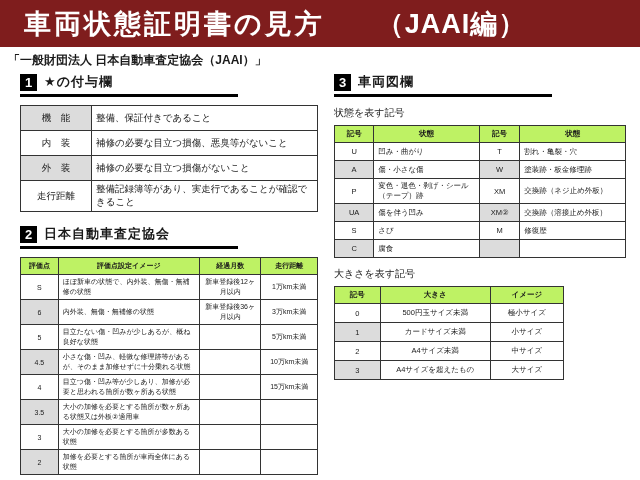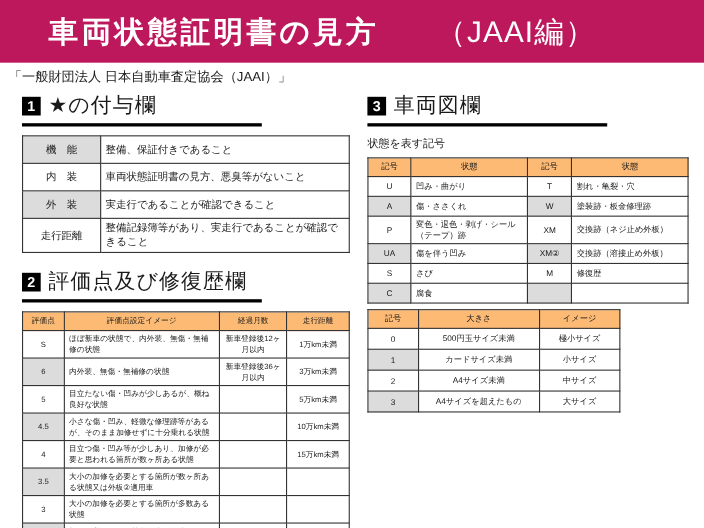--- a/index.html
+++ b/index.html
@@ -1,36 +1,36 @@
 <!DOCTYPE html>
 <html lang="ja"><head>
 <meta charset="utf-8">
 <style>
   html,body{margin:0;padding:0;background:#fff;}
   .page{position:relative;width:640px;height:480px;overflow:hidden;background:#fff;
         font-family:"Liberation Sans","DejaVu Sans",sans-serif;color:#1a1a1a;
         display:flex;flex-direction:column;}
   
-  .topbar{height:57px;background:#be185d;display:flex;align-items:center;padding-left:44px;flex:0 0 auto;}
+  .topbar{height:47px;background:#7f1d1d;display:flex;align-items:center;padding-left:24px;flex:0 0 auto;}
   .topbar .title{color:#fff;font-size:27px;font-weight:bold;letter-spacing:3px;}
-  .topbar .edition{color:#fff;font-size:27px;font-weight:normal;margin-left:52px;letter-spacing:1px;}
-  .org{font-size:12px;font-weight:normal;margin:5px 0 2px 8px;flex:0 0 auto;}
+  .topbar .edition{color:#fff;font-size:27px;font-weight:bold;margin-left:52px;letter-spacing:1px;}
+  .org{font-size:12px;font-weight:bold;margin:5px 0 2px 8px;flex:0 0 auto;}
   
   .columns{display:flex;gap:14px;padding:2px 10px 0 20px;flex:0 0 auto;}
   .col-left{width:300px;flex:0 0 auto;}
   .col-right{width:296px;flex:0 0 auto;}
   .sec-head{display:flex;align-items:center;border-bottom:3px solid #000;width:218px;padding-bottom:3px;}
   .sec-num{display:inline-block;background:#000;color:#fff;width:17px;height:17px;line-height:17px;
            text-align:center;font-weight:bold;font-size:13px;margin-right:7px;flex:0 0 auto;}
-  .sec-title{font-weight:normal;font-size:19px;letter-spacing:1px;}
+  .sec-title{font-weight:bold;font-size:13px;letter-spacing:1px;}
   .mt12{margin-top:13px;}
   
   table{border-collapse:collapse;background:#fff;}
   th,td{border:1px solid #333;padding:2px 4px;}
-  th{background:#fdba74;font-weight:normal;text-align:center;}
+  th{background:#bef264;font-weight:bold;text-align:center;}
   
   .t1{width:298px;margin-top:8px;font-size:9.5px;}
   .t1 td{height:20px;}
   .t1 td:first-child{width:62px;text-align:center;}
   .t1 tr:nth-child(odd) td:first-child{background:#dcdcdc;}
   
   .t2{width:298px;margin-top:8px;font-size:7px;}
   .t2 th{font-size:7px;padding:3px 2px;}
   .t2 td:nth-child(1){width:32px;text-align:center;}
   .t2 td:nth-child(2){width:152px;text-align:left;}
@@ -76,36 +76,36 @@
         <span class="sec-title">★の付与欄</span>
       </div>
       <table class="t1">
         <tbody>
             <tr>
               <td>機　能</td>
               <td>整備、保証付きであること</td>
             </tr>
             <tr>
               <td>内　装</td>
-              <td>車両状態証明書の見方、悪臭等がないこと</td>
+              <td>補修の必要な目立つ損傷、悪臭等がないこと</td>
             </tr>
             <tr>
               <td>外　装</td>
-              <td>実走行であることが確認できること</td>
+              <td>補修の必要な目立つ損傷がないこと</td>
             </tr>
             <tr>
               <td>走行距離</td>
               <td>整備記録簿等があり、実走行であることが確認できること</td>
             </tr>
           </tbody>
       </table>
 
       <div class="sec-head mt12">
         <span class="sec-num">2</span>
-        <span class="sec-title">評価点及び修復歴欄</span>
+        <span class="sec-title">日本自動車査定協会</span>
       </div>
       <table class="t2">
         <thead>
             <tr>
               <th>評価点</th>
               <th>評価点設定イメージ</th>
               <th>経過月数</th>
               <th>走行距離</th>
             </tr>
           </thead>
@@ -180,21 +180,21 @@
           </thead>
         <tbody>
             <tr>
               <td>U</td>
               <td>凹み・曲がり</td>
               <td>T</td>
               <td>割れ・亀裂・穴</td>
             </tr>
             <tr>
               <td>A</td>
-              <td>傷・ささくれ</td>
+              <td>傷・小さな傷</td>
               <td>W</td>
               <td>塗装跡・板金修理跡</td>
             </tr>
             <tr>
               <td>P</td>
               <td>変色・退色・剥げ・シール（テープ）跡</td>
               <td>XM</td>
               <td>交換跡（ネジ止め外板）</td>
             </tr>
             <tr>
@@ -211,20 +211,21 @@
             </tr>
             <tr>
               <td>C</td>
               <td>腐食</td>
               <td></td>
               <td></td>
             </tr>
           </tbody>
       </table>
 
+      <div class="tbl-caption">大きさを表す記号</div>
       <table class="t4">
         <thead>
             <tr>
               <th>記号</th>
               <th>大きさ</th>
               <th>イメージ</th>
             </tr>
           </thead>
         <tbody>
             <tr>

